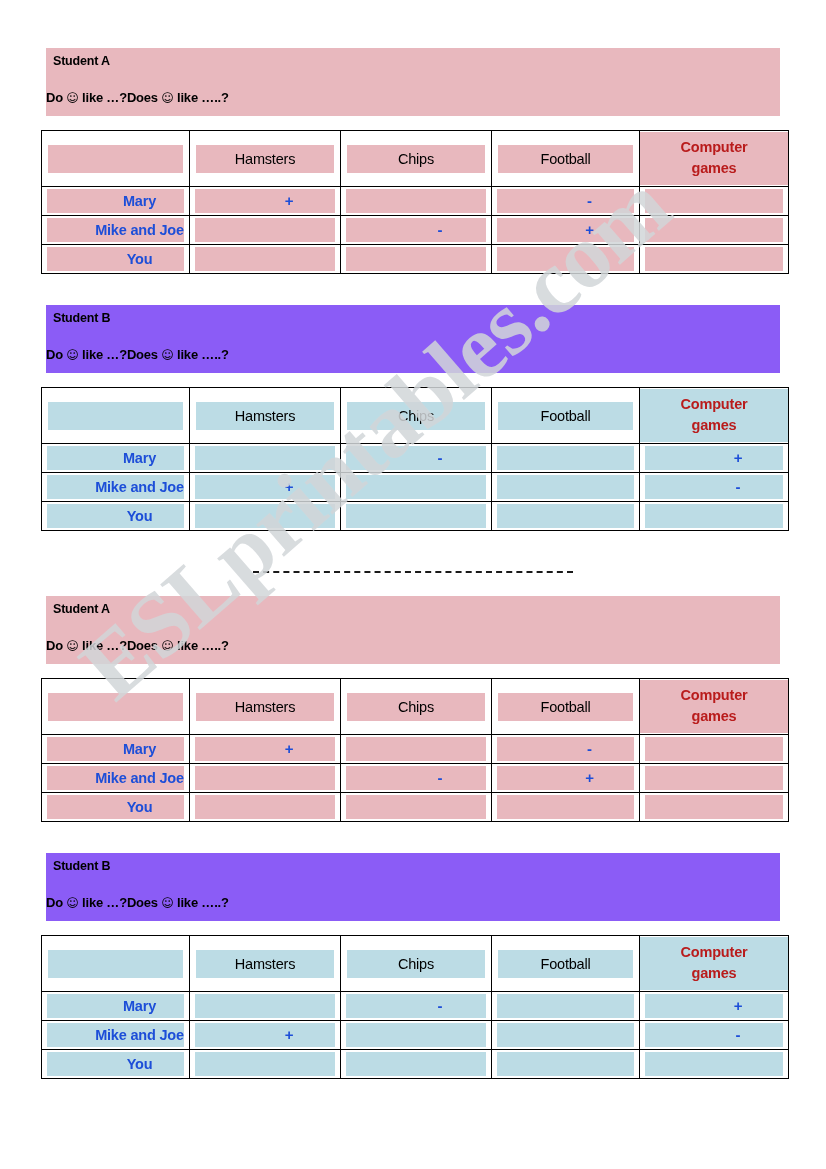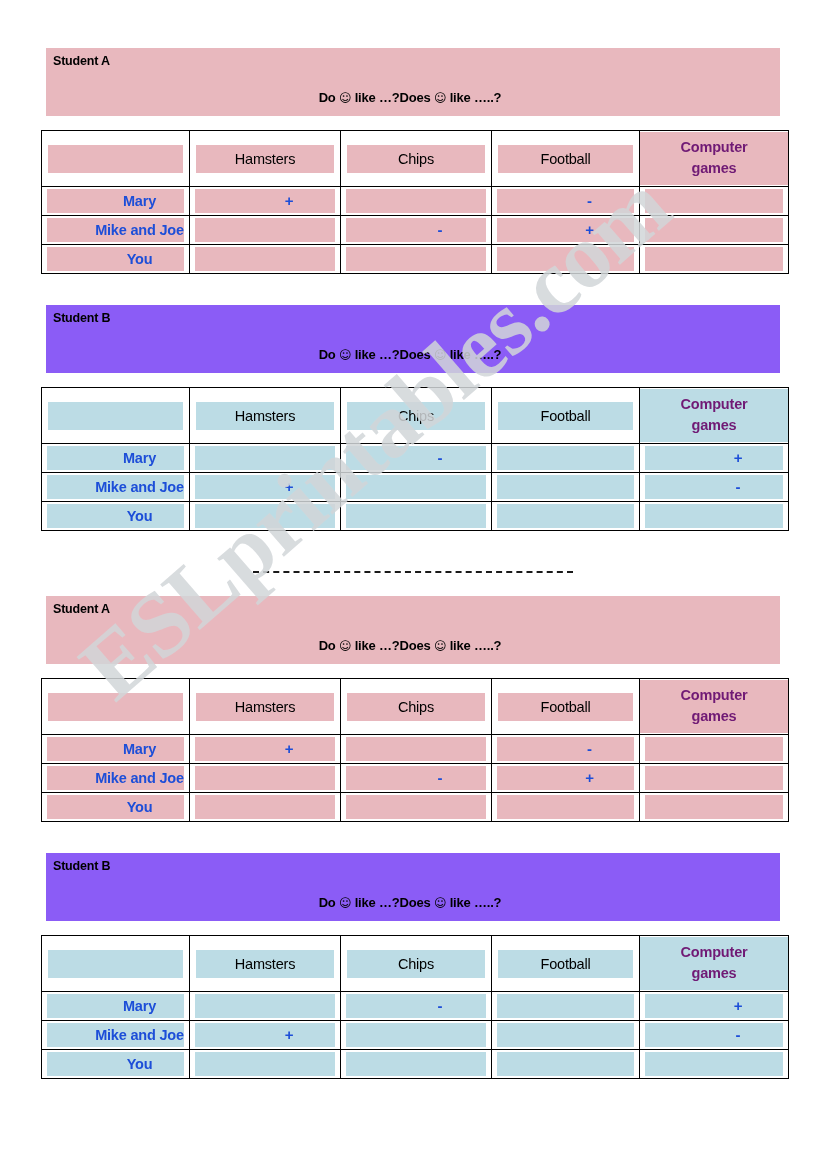--- a/index.html
+++ b/index.html
@@ -66,21 +66,20 @@
     font-weight: 700;
     color: #000;
     font-family: "Liberation Sans", sans-serif;
     letter-spacing: -0.2px;
   }
   .banner-question {
     position: absolute;
     left: 0;
     right: 6px;
     top: 42px;
-    text-align: center;
     font-size: 13px;
     font-weight: 700;
     color: #000;
     letter-spacing: -0.2px;
   }
   .banner-question .smiley {
     font-weight: 400;
     font-family: "DejaVu Sans", sans-serif;
     font-size: 12px;
   }
@@ -128,21 +127,21 @@
   
   .fill-full {
     display: block;
     box-sizing: border-box;
     height: 53px;
     margin: 0;
     padding-top: 5px;
     font-size: 14.5px;
     font-weight: 700;
     line-height: 21px;
-    color: #701a75;
+    color: #b91c1c;
     letter-spacing: -0.2px;
   }
   .pink .fill-full { background: #e8b8be; }
   .blue .fill-full { background: #bcdce5; }
 
   
   tr.body td { height: 28px; }
   .cellfill {
     display: block;
     box-sizing: border-box;

